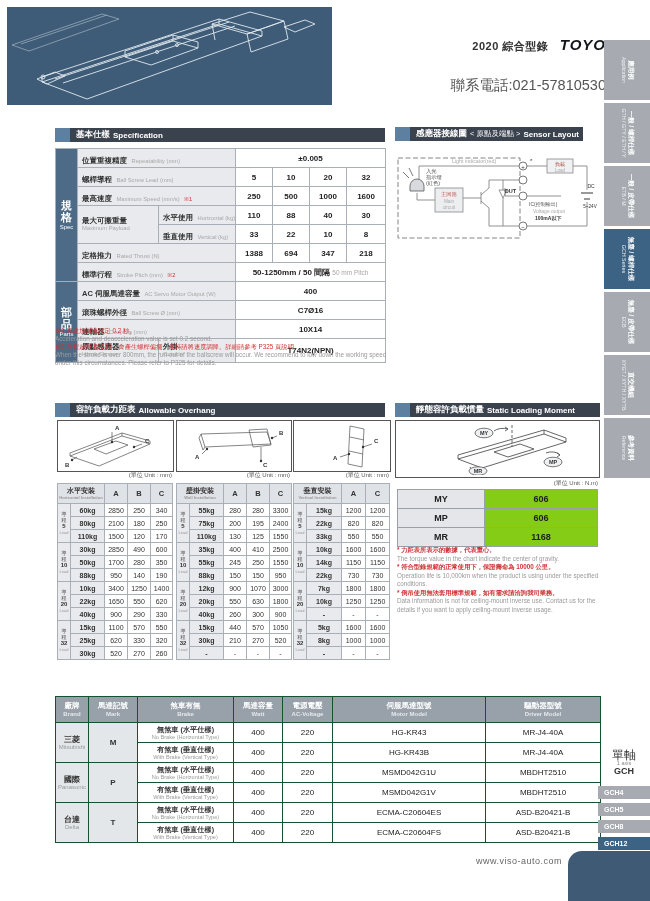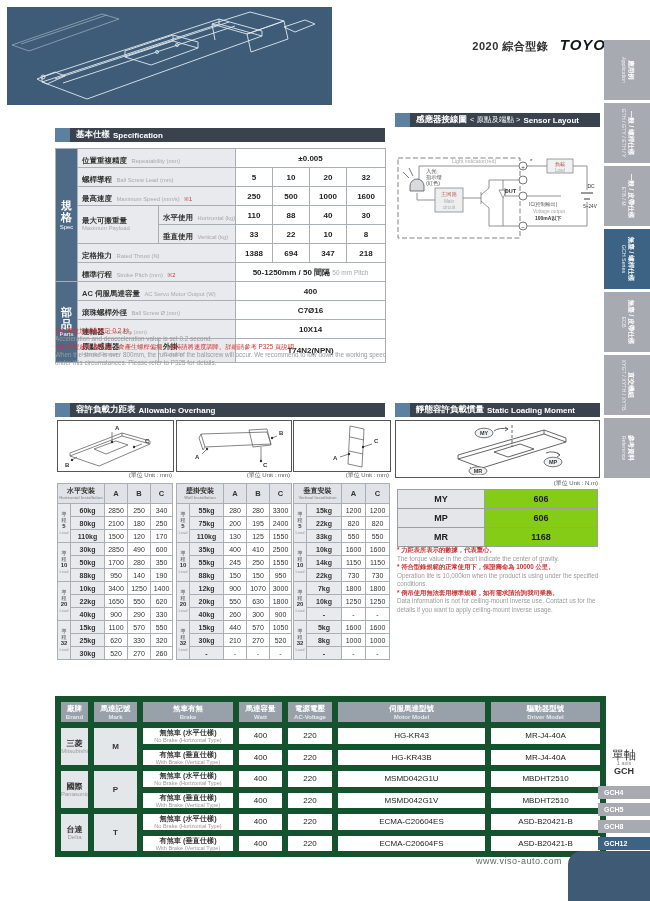--- a/index.html
+++ b/index.html
@@ -22,21 +22,21 @@
   .vt-zh{font-size:6.5px;font-weight:bold;white-space:nowrap;line-height:8px}
   .vt-en{font-size:5.3px;color:#eceef0;white-space:nowrap;line-height:7px}
 
   
   .secbar{position:absolute;height:14px;display:flex;align-items:center;background:#3a424d;color:#fff;overflow:hidden}
   .secbar .accent{width:15px;height:14px;background:#5d7fa0;flex:none}
   .sb-zh{font-size:8.5px;font-weight:bold;margin-left:6px;white-space:nowrap}
   .sb-mid{font-size:7.5px;margin-left:3px;white-space:nowrap}
   .sb-en{font-size:8px;font-weight:bold;margin-left:3px;white-space:nowrap}
   #bar1{left:55px;top:128px;width:330px}
-  #bar2{left:395px;top:113px;width:205px}
+  #bar2{left:395px;top:127px;width:188px}
   #bar3{left:55px;top:403px;width:330px}
   #bar4{left:395px;top:403px;width:205px}
   #bar5{left:55px;top:678px;width:545px}
 
   
   .spec{position:absolute;left:55px;top:148px;width:330px;border-collapse:collapse;table-layout:fixed}
   .spec td{border:1px solid #a9afb7;overflow:hidden;white-space:nowrap;padding:0}
   .spec tr{height:15px}
   .spec tr.tall{height:24px}
   .spec td.lab{background:#e8eaed;padding-left:4px}
@@ -86,21 +86,21 @@
   .munit{position:absolute;left:395px;top:479px;width:203px;text-align:right;font-size:6px;color:#555}
   .mtable{position:absolute;left:397px;top:489px;width:201px;border-collapse:collapse;table-layout:fixed}
   .mtable td{border:1px solid #9aa0a8;height:16px;text-align:center;font-size:9px;font-weight:bold;color:#222;background:#84cc16}
   .mtable td.ml{background:#e4e6ea;width:84px}
   .mnotes{position:absolute;left:397px;top:546px;width:205px}
   .mz{font-size:6.3px;color:#cc3333;line-height:8.5px;font-weight:bold}
   .me{font-size:6.3px;color:#9a9a9a;line-height:8.5px}
 
   
   .motor{position:absolute;left:55px;top:696px;width:545px;border-collapse:collapse;table-layout:fixed}
-  .motor th,.motor td{border:6px solid #14532d;padding:0;overflow:hidden}
+  .motor th,.motor td{border:1px solid #14532d;padding:0;overflow:hidden}
   .motor thead tr{height:26px}
   .motor tbody tr{height:20px}
   .motor th{background:#98a0a9}
   .th-zh{display:block;font-size:7.5px;font-weight:bold;color:#fff;line-height:10px;text-align:center}
   .th-en{display:block;font-size:6px;color:#e6e9ec;line-height:7px;text-align:center}
   .motor td{text-align:center;background:#fff}
   .motor td.brand,.motor td.mark{background:#e4e7ea}
   .b-zh{display:block;font-size:8px;font-weight:bold;color:#333;line-height:9px}
   .b-en{display:block;font-size:6px;color:#999;line-height:7px}
   .motor td.mark{font-size:8px;font-weight:bold;color:#333}
@@ -152,20 +152,21 @@
         <circle cx="150" cy="45" r="1.5"></circle>
           <circle cx="170" cy="38" r="1.5"></circle>
       </g>
     </svg>
   </div>
 
   <div class="brandline">
     <span class="cat">2020 綜合型錄</span>
     <span class="toyo">TOYO</span>
   </div>
+  <div class="phone">聯系電話:021-57810530</div>
 
   <div class="sidebar">
       <div class="vtab">
         <div class="vtab-inner">
           <div class="vt-zh">應用例</div>
           <div class="vt-en">Application</div>
         </div>
       </div>
       <div class="vtab">
         <div class="vtab-inner">

